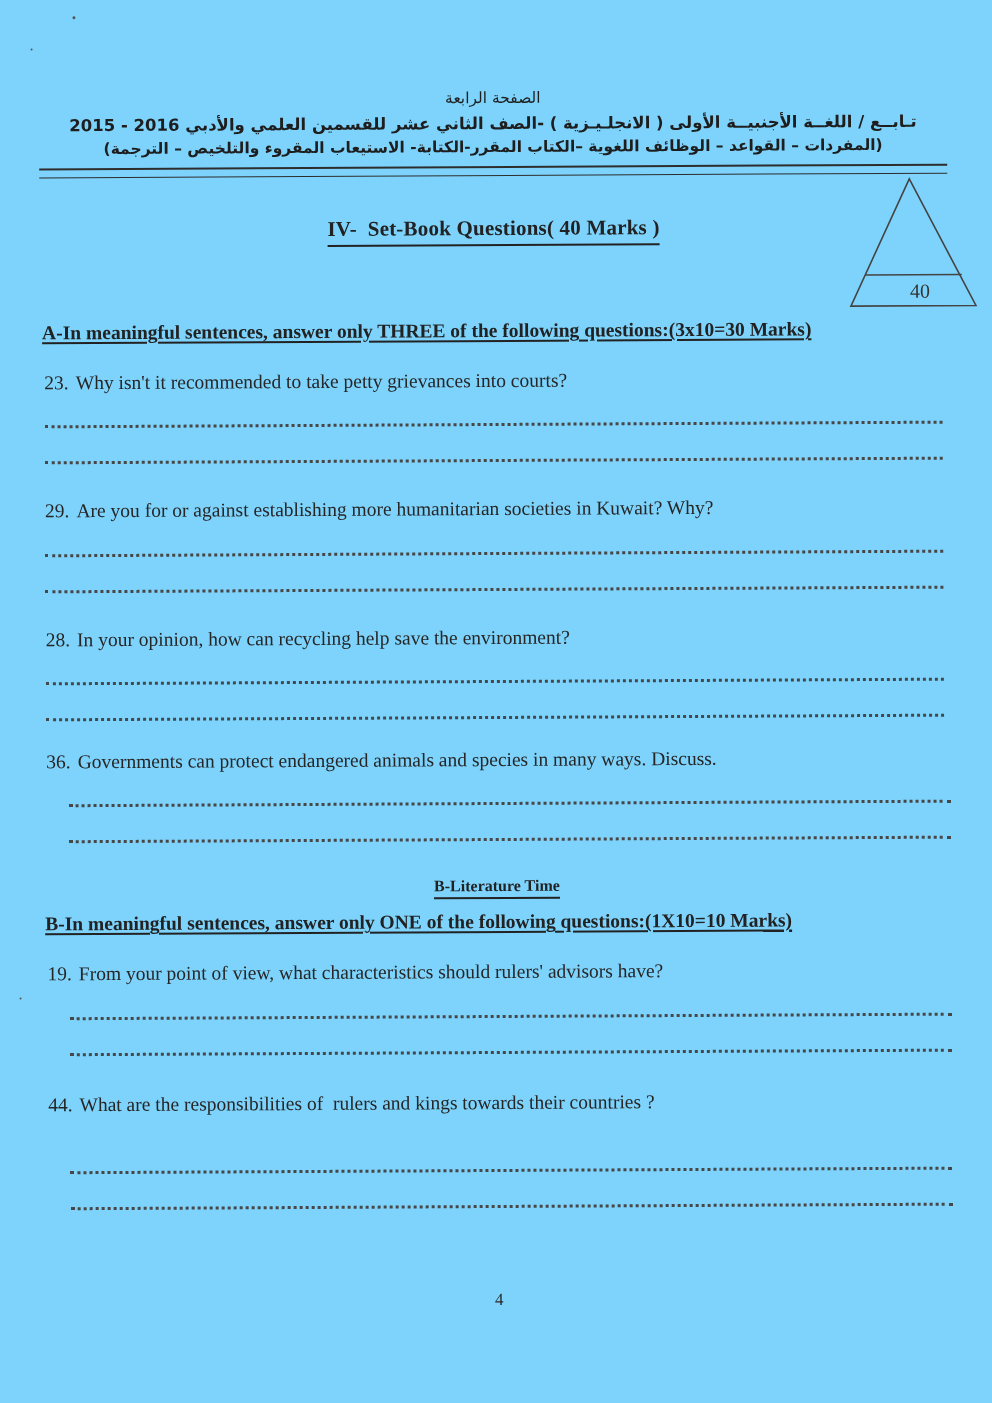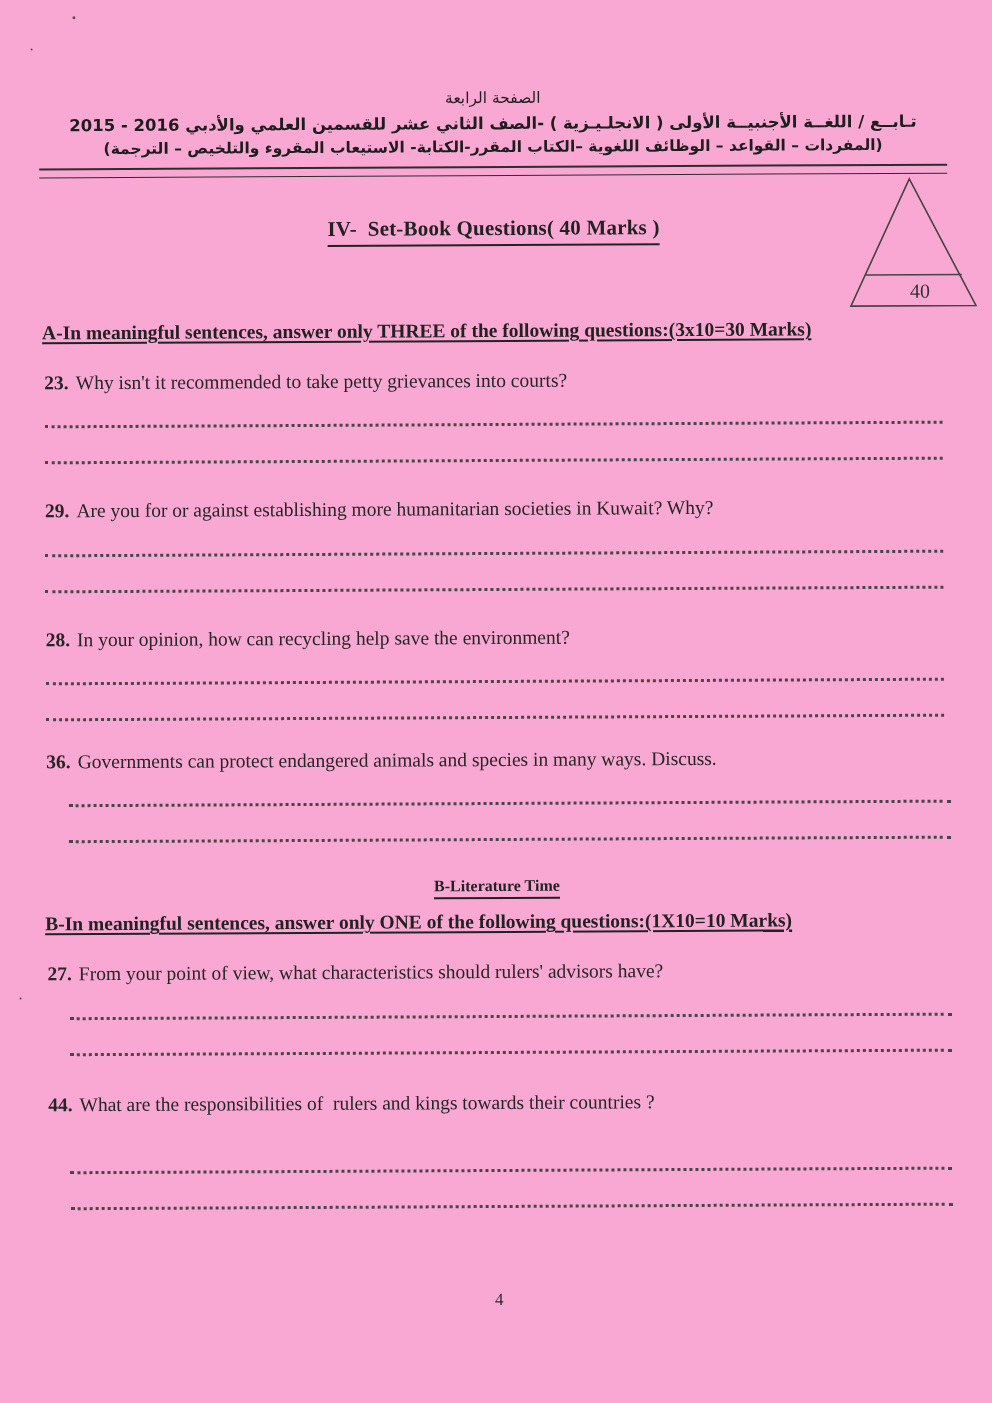--- a/index.html
+++ b/index.html
@@ -6,21 +6,21 @@
   html,body { background:#ffffff; }
   body {
     width:992px; height:1403px;
     font-family:"Liberation Serif","DejaVu Serif",serif;
     color:#222;
     overflow:hidden;
   }
   .sheet {
     position:relative;
     width:992px; height:1403px;
-    background:#f9a8d4;
+    background:#7dd3fc;
     overflow:hidden;
   }
   .content {
     position:relative;
     width:100%; height:100%;
     transform:rotate(-0.3deg);
     transform-origin:50% 50%;
   }
   .speck { position:absolute; background:#555; border-radius:50%; }
   .s1 { width:3px; height:3px; left:76px; top:14px; }
@@ -72,21 +72,21 @@
   .underlined {
     text-decoration:underline;
     text-decoration-thickness:2px;
     text-underline-offset:3px;
   }
   .question { margin:26px 48px 0 46px; }
   .q-gap { margin-top:34px; }
   .q-gap-sm { margin-top:28px; }
   .q-gap-lg { margin-top:36px; }
   .qline { font-size:19.5px; line-height:1.35; color:#262626; }
-  .qnum { margin-right:7px;font-weight:bold; }
+  .qnum { margin-right:7px; }
   .dots {
     height:32px;
     border-bottom:3px dotted #474747;
   }
   .dots + .dots { height:36px; }
   .dots.tall { height:56px; }
   .dots.indent { margin-left:22px; margin-right:-6px; }
 
   
   .b-heading { text-align:center; margin-top:36px; }
@@ -159,21 +159,21 @@
       <div class="dots indent"></div>
     </section>
 
     <div class="b-heading">
       <span>B-Literature Time</span>
     </div>
 
     <div class="instruction instruction-b underlined pre">B-In meaningful sentences, answer only ONE of the following questions:(1X10=10 Marks)</div>
 
     <section class="question">
-      <p class="qline"><span class="qnum">27.</span><span class="qtext pre">From your point of view, what characteristics should rulers' advisors have?</span></p>
+      <p class="qline"><span class="qnum">19.</span><span class="qtext pre">From your point of view, what characteristics should rulers' advisors have?</span></p>
       <div class="dots indent"></div>
       <div class="dots indent"></div>
     </section>
 
     <section class="question q-gap-lg">
       <p class="qline"><span class="qnum">44.</span><span class="qtext pre">What are the responsibilities of  rulers and kings towards their countries ?</span></p>
       <div class="dots tall indent"></div>
       <div class="dots indent"></div>
     </section>
 

